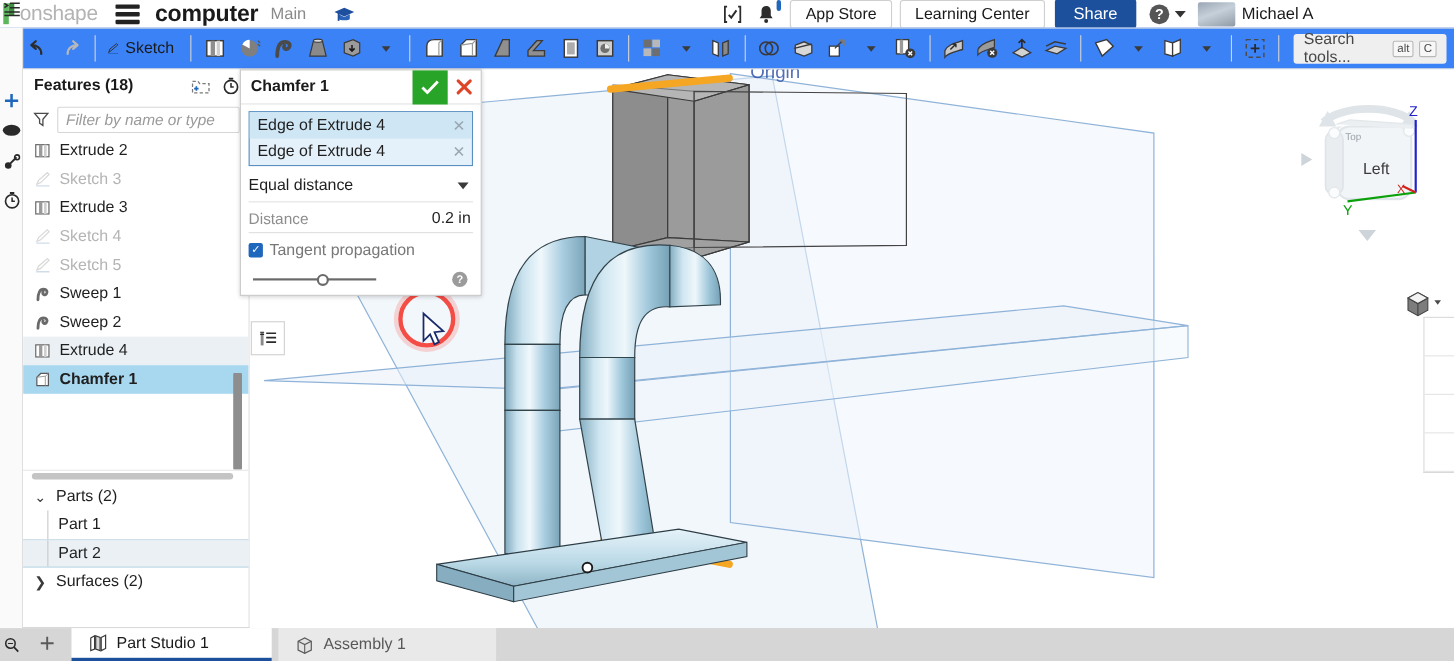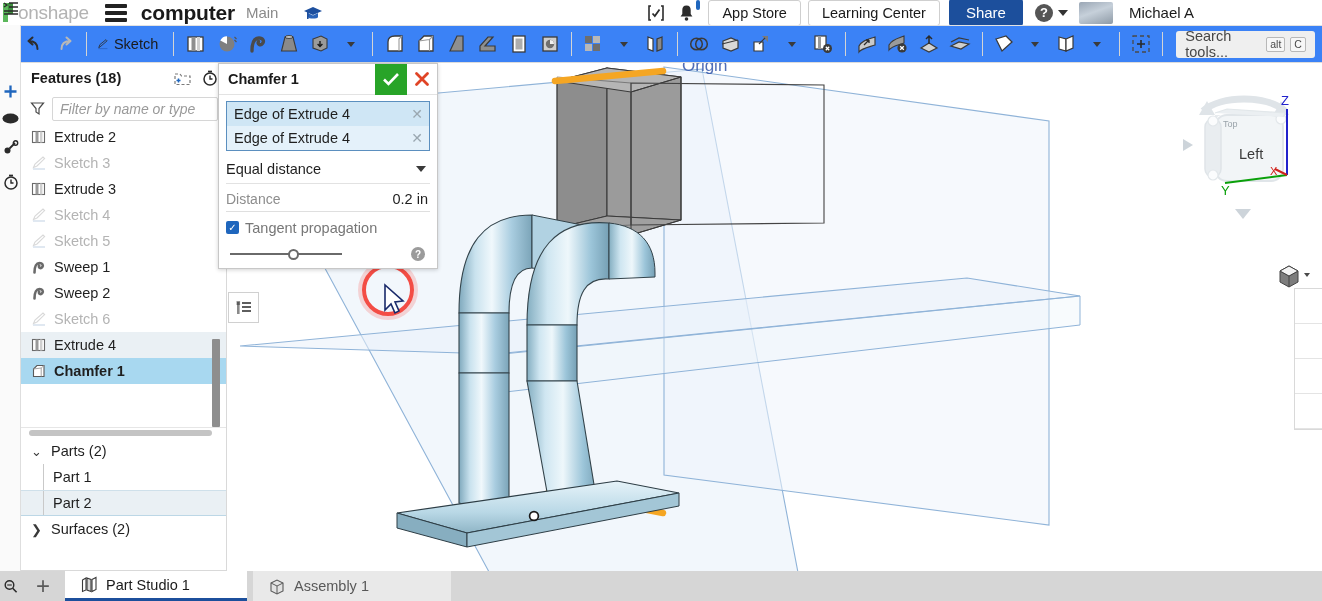--- a/index.html
+++ b/index.html
@@ -54,21 +54,21 @@
     justify-content: center; margin-left: 12px;
   }
   .caret-dn {
     width: 0; height: 0; border-left: 5px solid transparent; border-right: 5px solid transparent;
     border-top: 6px solid #333; margin-left: 5px;
   }
   .avatar {
     width: 34px; height: 22px; margin-left: 11px; border-radius: 2px;
     background: linear-gradient(160deg,#9aa6b4 0%,#c6d0da 45%,#8e9aa6 100%);
   }
-  .user-name { font-size: 15px; color: #1a1a1a; margin-left: 16px; margin-right: 2px; white-space: nowrap; }
+  .user-name { font-size: 15px; color: #1a1a1a; margin-left: 6px; margin-right: 2px; white-space: nowrap; }
 
   
   .toolbar {
     position: absolute; left: 0; top: 25px; width: 1322px; height: 38px;
     background: #3b82f6; border-top: 1px solid #e2e2e2; border-bottom: 1px solid #dcdcdc;
     display: flex; align-items: center;
   }
   .tool {
     height: 36px; min-width: 31px; display: flex; align-items: center;
     justify-content: center; position: relative;
@@ -620,29 +620,20 @@
           </span>
           <span>Sweep 1</span>
         </div>
         <div class="feat-row">
           <span class="feat-ic">
             <svg width="16" height="16" viewBox="0 0 16 16">
               <path d="M3.5 13.5 C3.5 7 5.5 4 8.5 4 C11.5 4 12.6 6.3 11.2 8.2 C9.7 10 7 8.5 8.2 6.5" stroke="#6a6a6a" stroke-width="2.6" fill="none" stroke-linecap="round"></path>
             </svg>
           </span>
           <span>Sweep 2</span>
-        </div>
-        <div class="feat-row dim">
-          <span class="feat-ic" style="opacity: 0.55;">
-            <svg width="16" height="16" viewBox="0 0 16 16">
-              <path d="M2.5 12.5 L4 9 L12 2 L13.6 3.6 L6 11 Z" fill="none" stroke="#b9b9b9" stroke-width="1.1"></path>
-              <path d="M2 14 L14 14" stroke="#a9bfd8" stroke-width="1.3"></path>
-            </svg>
-          </span>
-          <span>Sketch 6</span>
         </div>
         <div class="feat-row sel-light">
           <span class="feat-ic">
             <svg width="16" height="16" viewBox="0 0 16 16">
               <rect x="1.5" y="2.5" width="12" height="11" fill="#fff" stroke="#6a6a6a" stroke-width="1.1"></rect>
               <rect x="4.5" y="2.5" width="3" height="11" fill="#9a9a9a"></rect>
               <rect x="9" y="2.5" width="2.4" height="11" fill="#cfcfcf"></rect>
             </svg>
           </span>
           <span>Extrude 4</span>

